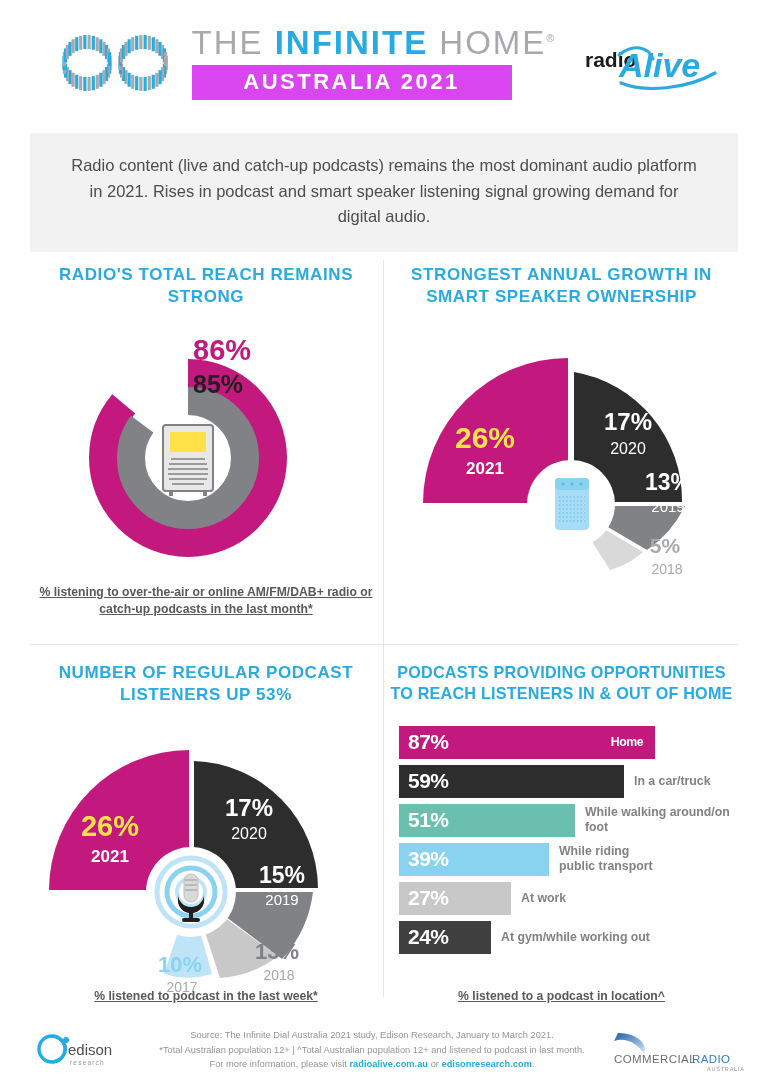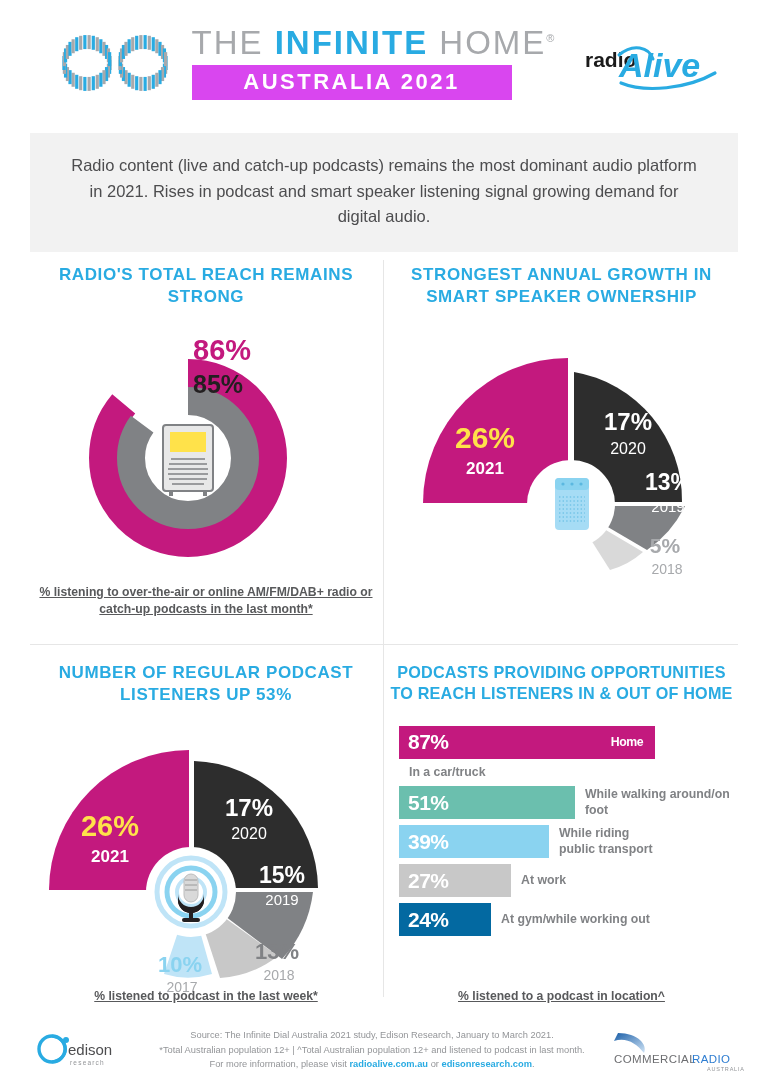--- a/index.html
+++ b/index.html
@@ -357,20 +357,23 @@
   <div class="quad q-br">
     <div class="q-title small">PODCASTS PROVIDING OPPORTUNITIES TO REACH LISTENERS IN &amp; OUT OF HOME</div>
     <div class="bars" id="bar-list">
         <div class="bar-row">
           <div class="bar" style="width: 256px; background: rgb(195, 25, 126);">
             <span>87%</span>
             <span class="bar-label inside">Home</span>
           </div>
         </div>
         <div class="bar-row">
+          <div class="bar" style="width: 225px; background: rgb(45, 45, 45);">
+            <span>59%</span>
+          </div>
           <span class="bar-label">In a car/truck</span>
         </div>
         <div class="bar-row">
           <div class="bar" style="width: 196px; background: rgb(107, 191, 174);">
             <span>51%</span>
           </div>
           <span class="bar-label">While walking around/on foot</span>
         </div>
         <div class="bar-row">
           <div class="bar" style="width: 150px; background: rgb(138, 211, 240);">
@@ -378,21 +381,21 @@
           </div>
           <span class="bar-label">While riding<br>public transport</span>
         </div>
         <div class="bar-row">
           <div class="bar" style="width: 112px; background: rgb(200, 200, 200);">
             <span>27%</span>
           </div>
           <span class="bar-label">At work</span>
         </div>
         <div class="bar-row">
-          <div class="bar" style="width: 92px; background: #0369a1;">
+          <div class="bar" style="width: 92px; background: #404040;">
             <span>24%</span>
           </div>
           <span class="bar-label">At gym/while working out</span>
         </div>
       </div>
     <div class="q-caption" style="top:338px">% listened to a podcast in location^</div>
   </div>
 </div>
 
 <div class="footer">

